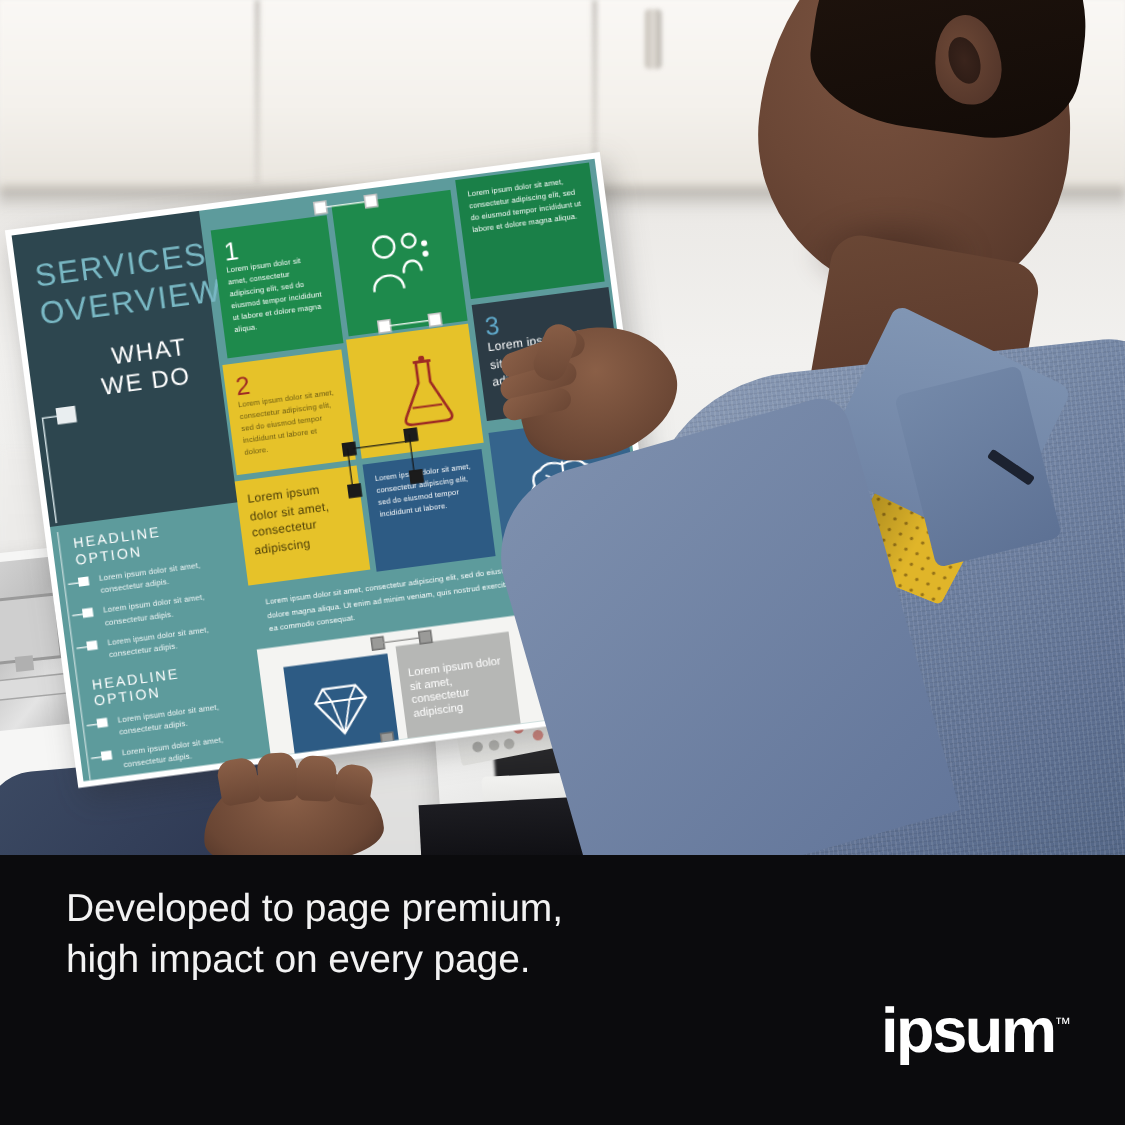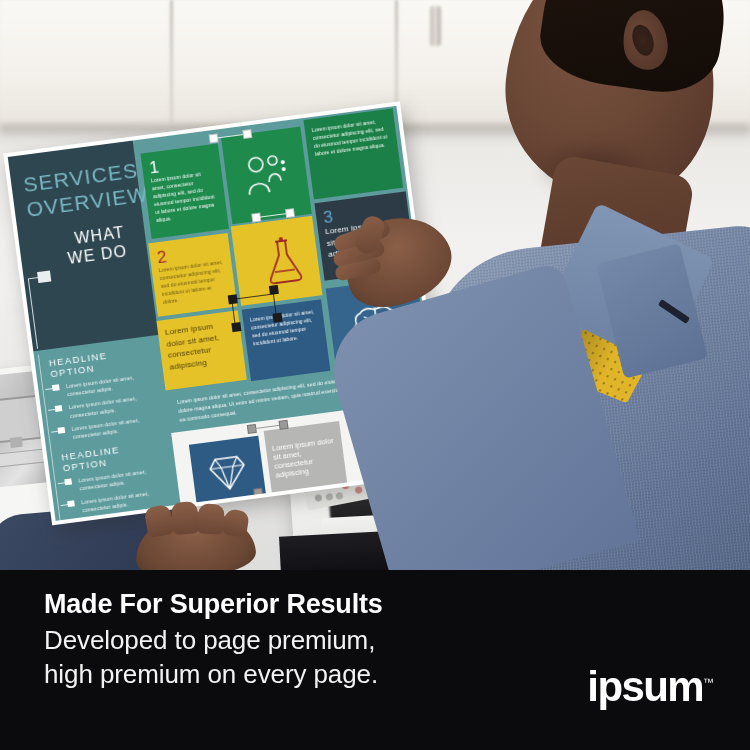--- a/index.html
+++ b/index.html
@@ -903,20 +903,19 @@
     <div class="hand-bottom"></div>
     <div class="hb-finger hb1"></div>
     <div class="hb-finger hb2"></div>
     <div class="hb-finger hb3"></div>
     <div class="hb-finger hb4"></div>
 
   </div>
 
   <div class="band">
     <div class="band-text">
-      <p class="band-title">Made For Superior Results</p>
       <p class="band-sub">Developed to page premium,</p>
-      <p class="band-sub">high premium on every page.</p>
+      <p class="band-sub">high impact on every page.</p>
     </div>
     <div class="logo"><span>ipsum</span><sup>™</sup></div>
   </div>
 
 </div>
 
 </body></html>

